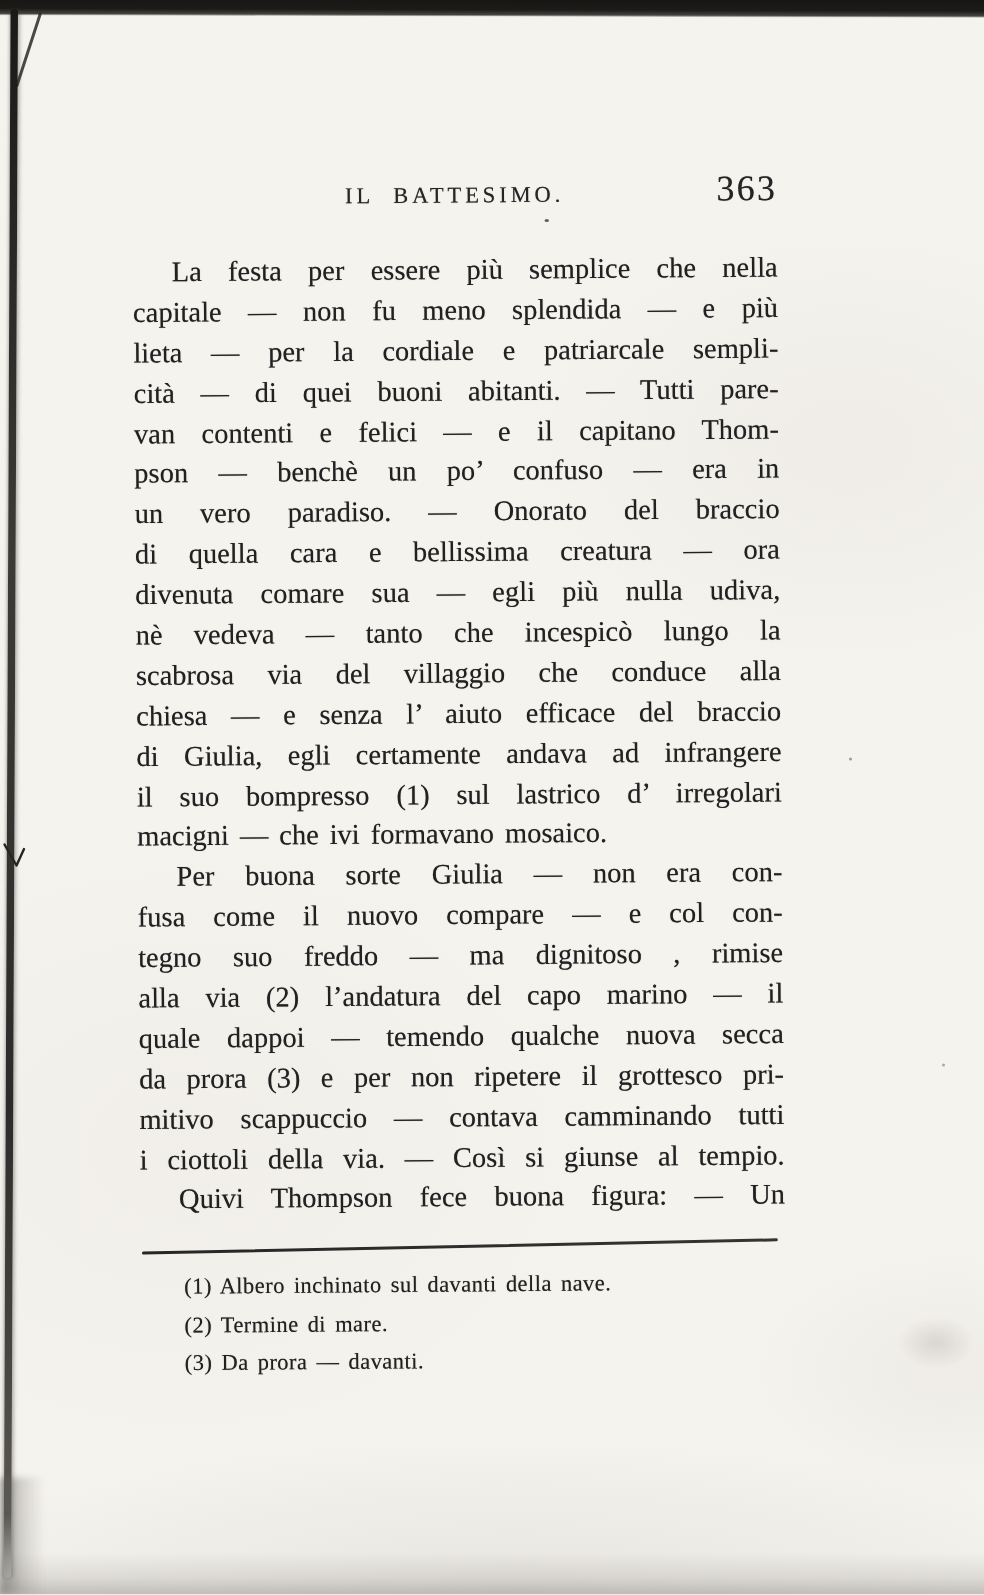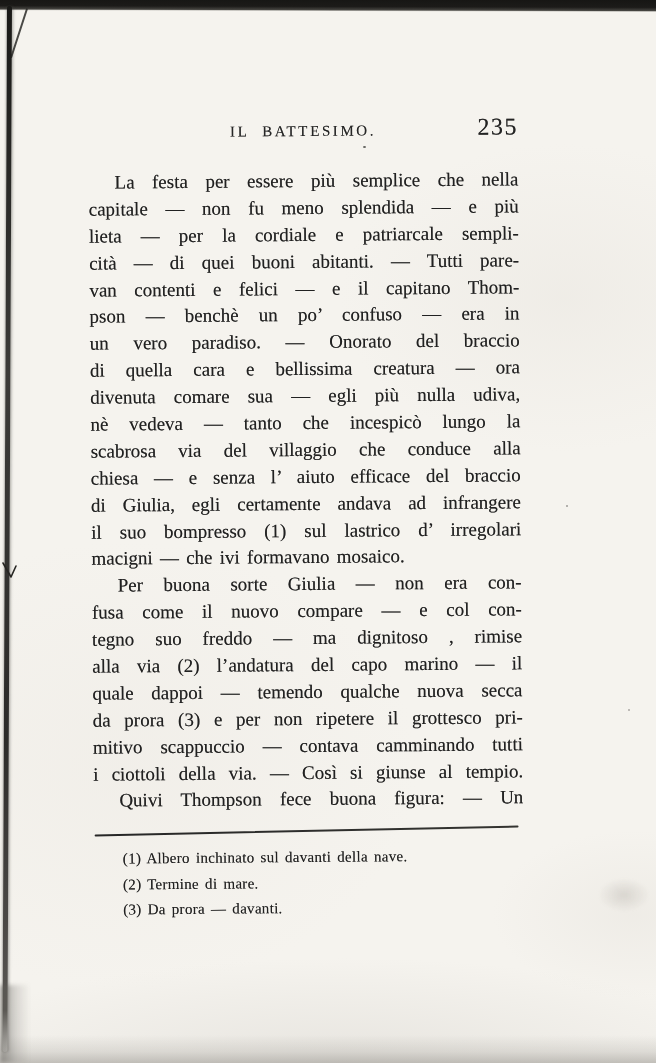--- a/index.html
+++ b/index.html
@@ -119,21 +119,21 @@
   <div class="bottom-band"></div>
   <div class="bottom-left-smudge"></div>
   <div class="speck s1"></div>
   <div class="speck s2"></div>
   <div class="speck s3"></div>
 
   <div class="content">
 
     <div class="header-row">
       <div class="running-title">IL BATTESIMO.</div>
-      <div class="page-number">235</div>
+      <div class="page-number">363</div>
     </div>
 
     <div class="body-text">
 
       <div>
         <div class="tline indent">La festa per essere più semplice che nella</div>
         <div class="tline">capitale — non fu meno splendida — e più</div>
         <div class="tline">lieta — per la cordiale e patriarcale sempli-</div>
         <div class="tline">cità — di quei buoni abitanti. — Tutti pare-</div>
         <div class="tline">van contenti e felici — e il capitano Thom-</div>

